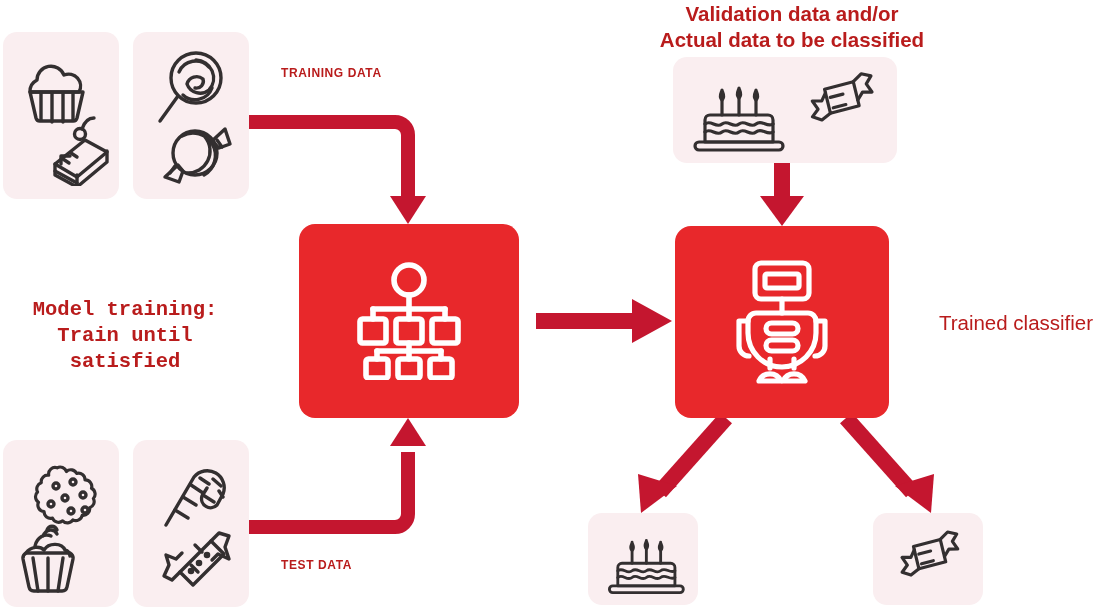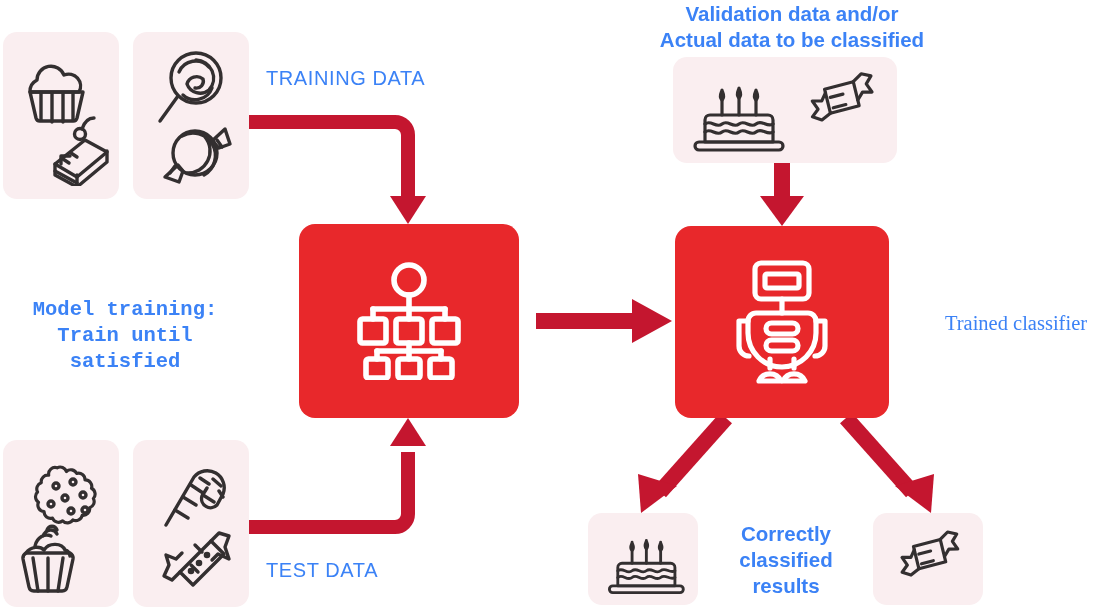--- a/index.html
+++ b/index.html
@@ -18,26 +18,26 @@
     display:flex;align-items:center;justify-content:center;
   }
   .redbox{
     position:absolute;
     background:#e8282b;
     border-radius:16px;
     display:flex;align-items:center;justify-content:center;
   }
   .label{
     position:absolute;
-    color:#3b82f6;
+    color:#b91c1c;
     line-height:1.28;
     white-space:pre-line;
   }
   .lbl-cap{
-    font-size:20px;font-weight:normal;letter-spacing:.6px;
+    font-size:12px;font-weight:bold;letter-spacing:.6px;margin-left:15px;
   }
   .lbl-big{
     font-size:20.5px;font-weight:bold;text-align:center;
   }
   .lbl-reg{
     font-size:20.5px;font-weight:normal;text-align:center;
   }
   .arrow-svg{position:absolute;left:0;top:0;width:1112px;height:610px;pointer-events:none;}
   .icon{display:block;}
 </style>
@@ -224,40 +224,37 @@
         <rect x="40" y="80" width="32" height="11" rx="5.5"></rect>
         <path d="M22,61 h-9 v25 a10,10 0 0 0 10,10"></path>
         <path d="M90,61 h9 v25 a10,10 0 0 1 -10,10"></path>
         <path d="M44,99 v9 M68,99 v9"></path>
         <path d="M33,121 a12,12 0 0 1 22,0 z"></path>
         <path d="M57,121 a12,12 0 0 1 22,0 z"></path>
       </g>
     </svg>
   </div>
 
-  <div class="label lbl-reg" style="left:923px;top:310px;width:186px;font-family:Liberation Serif, serif;">Trained classifier</div>
+  <div class="label lbl-reg" style="left:923px;top:310px;width:186px;">Trained classifier</div>
 
   <div class="card" style="left:588px;top:513px;width:110px;height:92px;">
     <svg class="icon" width="84" height="76" viewBox="0 0 100 90">
       <g fill="none" stroke="#332f30" stroke-width="3.4" stroke-linejoin="round" stroke-linecap="round">
         <path d="M20,55 a5,5 0 0 1 5,-5 h58 a5,5 0 0 1 5,5 v22 h-68 z"></path>
         <path d="M14,77 h80 a4,4 0 0 1 0,8 h-80 a4,4 0 0 1 0,-8 z"></path>
         <path d="M20,59 c6,-5 11,5 17,0 c6,-5 11,5 17,0 c6,-5 11,5 17,0 c6,-5 11,4 17,0"></path>
         <path d="M20,67 c6,-5 11,5 17,0 c6,-5 11,5 17,0 c6,-5 11,5 17,0 c6,-5 11,4 17,0"></path>
         <path d="M37,50 v-15 M54,50 v-17 M71,50 v-15"></path>
         <path d="M37,35 c-4,-4 0,-8 0,-10 c0,2 4,6 0,10 z"></path>
         <path d="M54,33 c-4,-4 0,-8 0,-10 c0,2 4,6 0,10 z"></path>
         <path d="M71,35 c-4,-4 0,-8 0,-10 c0,2 4,6 0,10 z"></path>
       </g>
     </svg>
   </div>
 
-  <div class="label lbl-big" style="left:712px;top:521px;width:148px;">Correctly
-classified
-results</div>
 
   <div class="card" style="left:873px;top:513px;width:110px;height:92px;">
     <svg class="icon" width="84" height="76" viewBox="0 0 90 80">
       <g fill="none" stroke="#332f30" stroke-width="3.4" stroke-linejoin="round" stroke-linecap="round" transform="rotate(18 45 40)">
         <path d="M26,32 L51,16 l13,21 l-25,16 z"></path>
         <path d="M51,16 l5,-10 l10,-1 l-2,9 l8,6 l-9,3 l-2,9"></path>
         <path d="M39,53 l-6,9 l-10,0 l3,-9 l-8,-6 l9,-3 l1,-9"></path>
         <path d="M34,38 l11,-7 M40,47 l11,-7"></path>
       </g>
     </svg>

